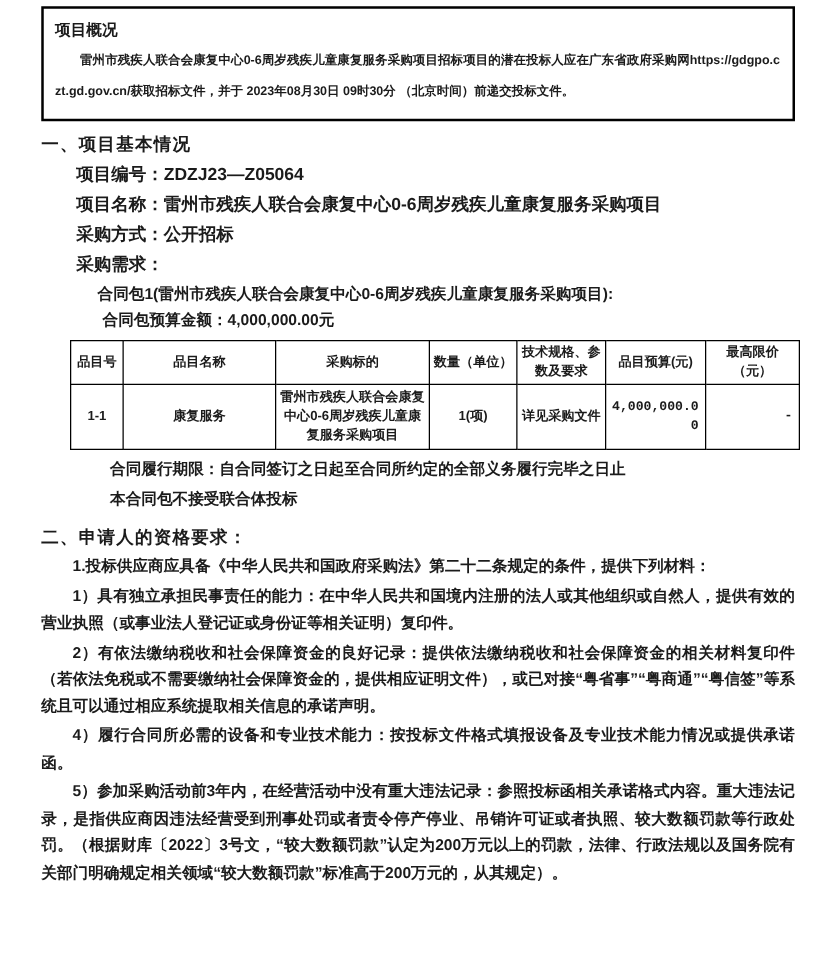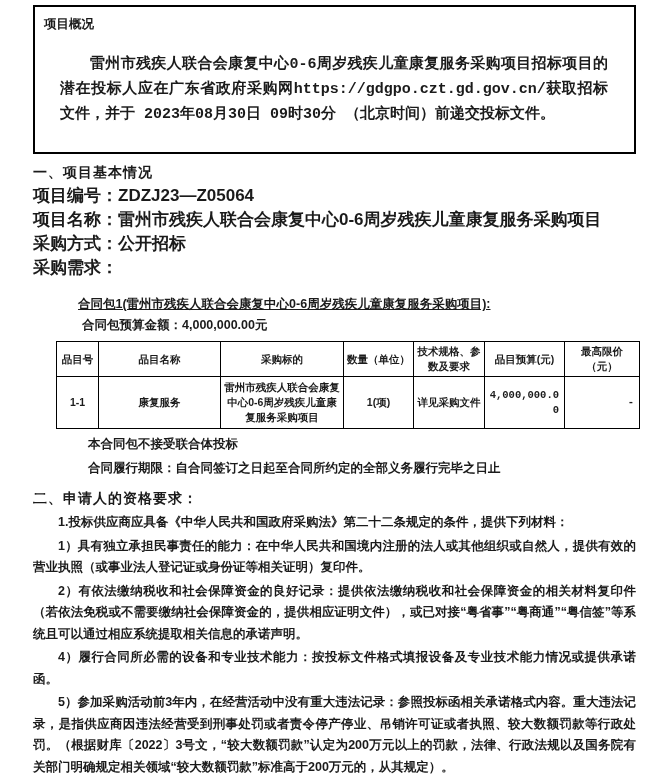--- a/index.html
+++ b/index.html
@@ -14,37 +14,36 @@
     font-family: "Liberation Sans", "DejaVu Sans", sans-serif;
     font-weight: 700;
     padding: 5px 25px 4px 33px;
   }
   .overview-box {
     border: 2px solid #000;
     padding: 5px 10px 9px 9px;
   }
   .box-title { font-size: 12.5px; line-height: 24px; }
   .box-body {
-    margin: 16px;
-    font-size: 15px;
+    margin: 0;
+    font-size: 10px;
     line-height: 25px;
     text-indent: 2em;
     text-align: justify;
     word-break: break-all;
-    font-family: Liberation Mono, monospace;
   }
   .sec-heading {
     margin: 7px 0 0 0;
     font-size: 14px;
     line-height: 23px;
     letter-spacing: 1px;
     font-weight: 700;
   }
-  .field-line { font-size: 17px; line-height: 24px; }
-  .pkg-title  { margin-left: 45px; font-size: 12.5px; line-height: 21px; margin-top: 14px; text-decoration: underline; }
+  .field-line { margin-left: 28px; font-size: 14px; line-height: 24px; }
+  .pkg-title  { margin-left: 45px; font-size: 12.5px; line-height: 21px; margin-top: 2px; }
   .pkg-budget { margin-left: 49px; font-size: 12.5px; line-height: 21px; }
   .items-table {
     border-collapse: collapse;
     table-layout: fixed;
     width: 583px;
     margin: 5px 0 3px 23px;
   }
   .items-table th, .items-table td {
     border: 1.5px solid #000;
     font-weight: 700;
@@ -118,22 +117,22 @@
         <td>康复服务</td>
         <td>雷州市残疾人联合会康复中心0-6周岁残疾儿童康复服务采购项目</td>
         <td>1(项)</td>
         <td>详见采购文件</td>
         <td class="ta-right">4,000,000.00</td>
         <td class="ta-right">-</td>
       </tr>
     </tbody>
   </table>
 
+  <div class="note-line">合同履行期限：自合同签订之日起至合同所约定的全部义务履行完毕之日止</div>
   <div class="note-line">本合同包不接受联合体投标</div>
-  <div class="note-line">合同履行期限：自合同签订之日起至合同所约定的全部义务履行完毕之日止</div>
 
   <h2 class="sec-heading sec2">二、申请人的资格要求：</h2>
 
   <p class="para">1.投标供应商应具备《中华人民共和国政府采购法》第二十二条规定的条件，提供下列材料：</p>
   <p class="para">1）具有独立承担民事责任的能力：在中华人民共和国境内注册的法人或其他组织或自然人，提供有效的营业执照（或事业法人登记证或身份证等相关证明）复印件。</p>
   <p class="para">2）有依法缴纳税收和社会保障资金的良好记录：提供依法缴纳税收和社会保障资金的相关材料复印件（若依法免税或不需要缴纳社会保障资金的，提供相应证明文件），或已对接“粤省事”“粤商通”“粤信签”等系统且可以通过相应系统提取相关信息的承诺声明。</p>
   <p class="para">4）履行合同所必需的设备和专业技术能力：按投标文件格式填报设备及专业技术能力情况或提供承诺函。</p>
   <p class="para">5）参加采购活动前3年内，在经营活动中没有重大违法记录：参照投标函相关承诺格式内容。重大违法记录，是指供应商因违法经营受到刑事处罚或者责令停产停业、吊销许可证或者执照、较大数额罚款等行政处罚。（根据财库〔2022〕3号文，“较大数额罚款”认定为200万元以上的罚款，法律、行政法规以及国务院有关部门明确规定相关领域“较大数额罚款”标准高于200万元的，从其规定）。</p>
 
 </div>

